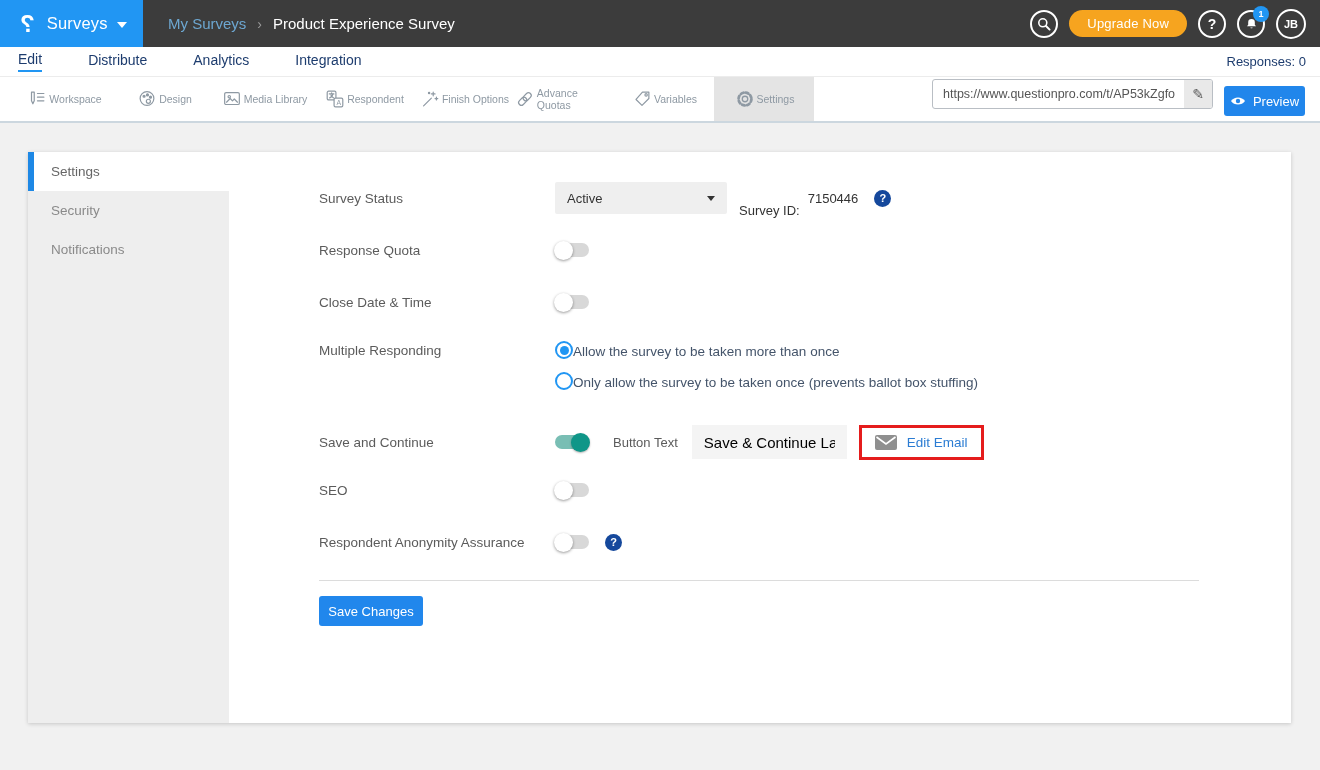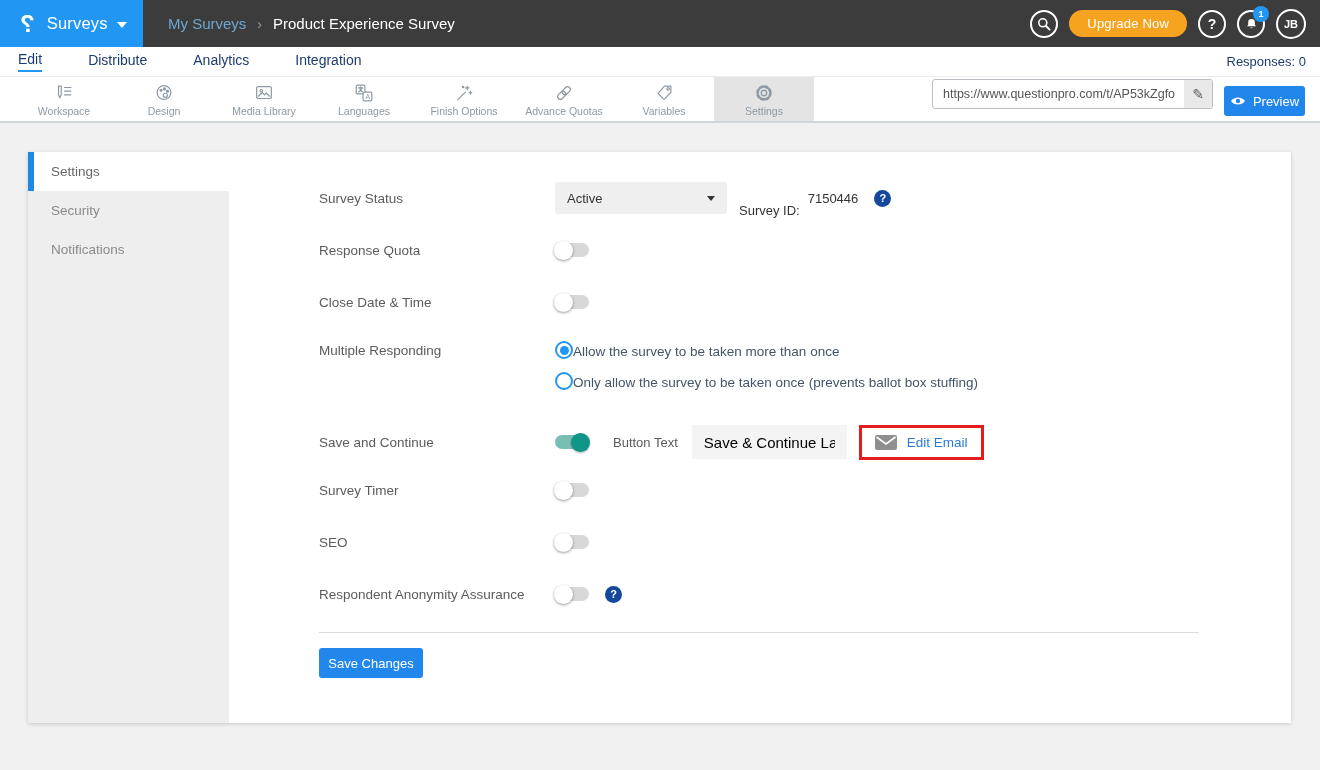--- a/index.html
+++ b/index.html
@@ -23,21 +23,21 @@
   .avatar { width:30px; height:30px; border:2px solid #fff; border-radius:50%; color:#fff; font-size:11px; font-weight:700; display:flex; align-items:center; justify-content:center; cursor:pointer; }
 
   
   .subnav { height:29px; background:#fff; display:flex; align-items:center; padding:0 18px 0 18px; position:relative; }
   .tab { font-size:14px; color:#1d3c6e; font-weight:500; margin-right:46px; cursor:pointer; padding-bottom:3px; }
   .tab.active { border-bottom:2px solid #2196f3; }
   .responses { position:absolute; right:14px; font-size:13px; color:#1d3c6e; font-weight:500; }
 
   
   .toolbar { height:47px; background:#fff; border-top:1px solid #ececec; border-bottom:2px solid #ccd7df; position:relative; display:flex; padding-left:14px; }
-  .tool-item { width:100px; height:100%; display:flex; flex-direction:column; align-items:center; justify-content:center; gap:1px; cursor:pointer; }
+  .tool-item { width:100px; height:100%; display:flex; flex-direction:row; align-items:center; justify-content:center; gap:1px; cursor:pointer; }
   .tool-item.active { background:#e4e4e4; }
   .tool-item svg { stroke:#8e99a3; fill:none; stroke-width:1.3; stroke-linecap:round; stroke-linejoin:round; }
   .tool-label { font-size:10.5px; color:#8e99a3; }
   .url-box { position:absolute; left:932px; top:2px; width:281px; height:30px; border:1px solid #b9bec4; border-radius:3px; background:#fff; display:flex; align-items:center; overflow:hidden; }
   .url-input { border:none; outline:none; flex:1; height:100%; padding:0 4px 0 10px; font-size:12.5px; color:#555; font-family:"Liberation Sans", sans-serif; background:transparent; }
   .url-pencil { width:28px; height:100%; background:#e9e9e9; display:flex; align-items:center; justify-content:center; font-size:14px; color:#555; cursor:pointer; }
   .preview-btn { position:absolute; left:1224px; top:9px; width:81px; height:30px; background:#2186eb; border:none; border-radius:3px; color:#fff; font-size:13px; display:flex; align-items:center; justify-content:center; gap:7px; cursor:pointer; font-family:"Liberation Sans", sans-serif; }
 
   
   .card { position:absolute; left:28px; top:152px; width:1263px; height:571px; background:#fff; box-shadow:0 1px 4px rgba(0,0,0,.18); display:flex; }
@@ -147,21 +147,21 @@
       </svg>
     <span class="tool-label">Media Library</span>
   </div>
   <div class="tool-item">
     <svg width="22" height="22" viewBox="0 0 24 24">
         <rect x="3.5" y="3.5" width="9.5" height="9.5" rx="1.5"></rect>
         <path d="M5.8 6.5 h5 M8.3 5.2 v1.3 M6.2 10.8 c1.8 -0.9 3.2 -2.3 3.4 -3.9 M10.6 10.8 c-1.3 -0.7 -2.4 -1.8 -2.9 -3"></path>
         <rect x="11" y="11" width="9.5" height="9.5" rx="1.5" fill="#fff"></rect>
         <text x="13.6" y="18.6" font-size="7.5" fill="#8e99a3" stroke="none" font-family="Liberation Sans, sans-serif">A</text>
       </svg>
-    <span class="tool-label">Languages</span>
+    <span class="tool-label">Respondent</span>
   </div>
   <div class="tool-item">
     <svg width="22" height="22" viewBox="0 0 24 24">
         <path d="M5 19.5 L13.5 11"></path>
         <path d="M15.5 4.5 v4 M13.5 6.5 h4"></path>
         <path d="M19 10 v3 M17.5 11.5 h3"></path>
         <circle cx="11" cy="5.5" r="0.7" fill="#8e99a3"></circle>
       </svg>
     <span class="tool-label">Finish Options</span>
   </div>
@@ -273,26 +273,20 @@
       <div class="annotation-box">
         <svg width="22" height="15" viewBox="0 0 22 15">
             <rect width="22" height="15" rx="2" fill="#8f8f8f"></rect>
             <path d="M1.5 2 L11 9 L20.5 2" stroke="#fff" stroke-width="1.6" fill="none"></path>
           </svg>
         <span class="edit-email-link">Edit Email</span>
       </div>
     </div>
 
     
-    <div class="row">
-      <span class="field-label">Survey Timer</span>
-      <div class="toggle">
-          <div class="knob"></div>
-        </div>
-    </div>
 
     
     <div class="row">
       <span class="field-label">SEO</span>
       <div class="toggle">
           <div class="knob"></div>
         </div>
     </div>
 
     

